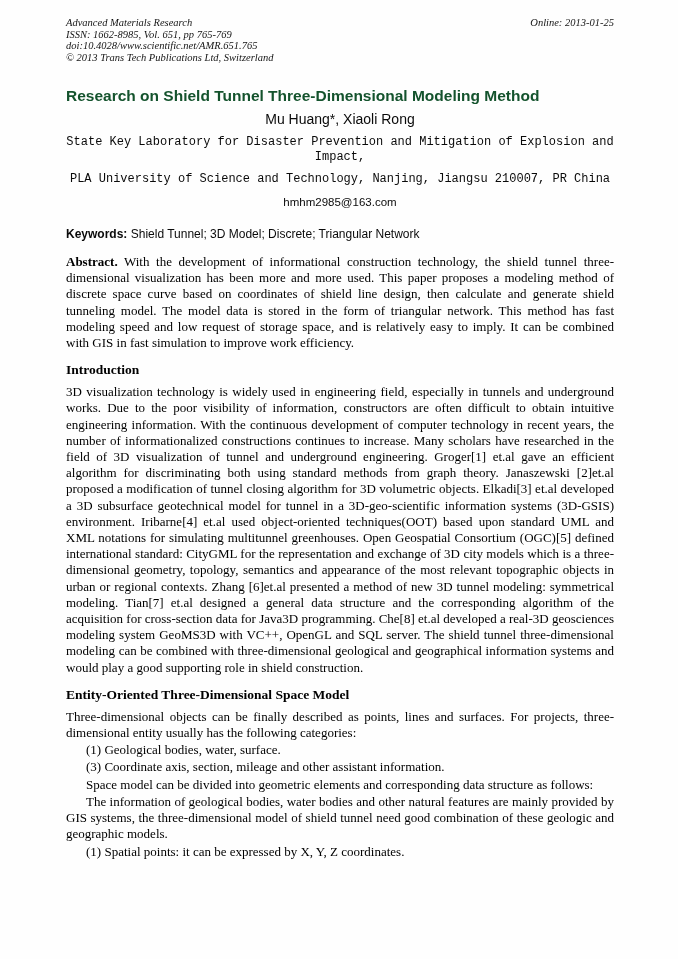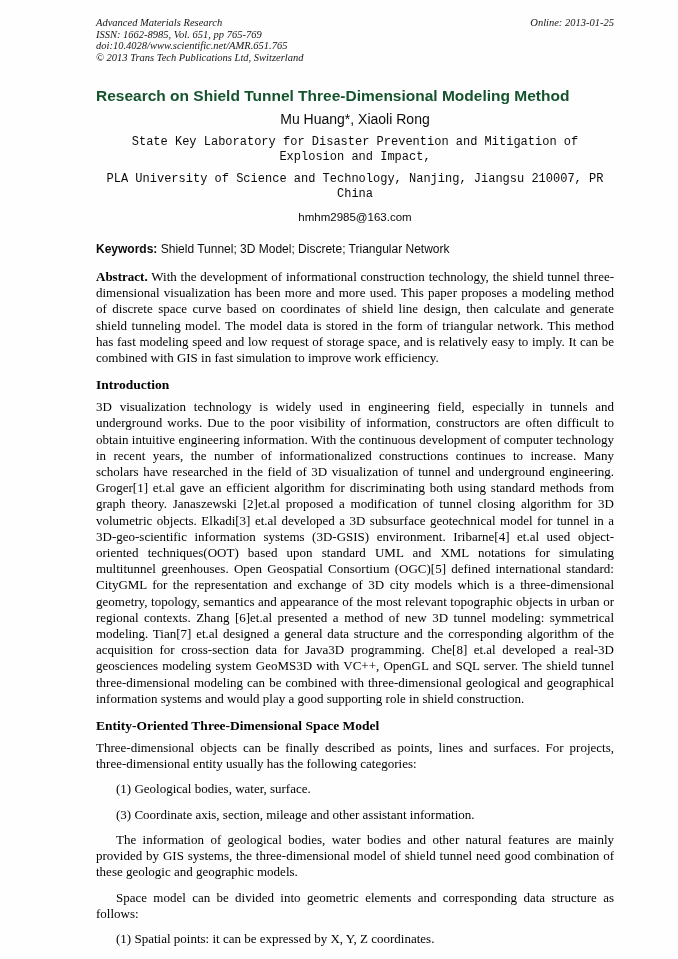--- a/index.html
+++ b/index.html
@@ -6,21 +6,21 @@
     margin: 0;
     padding: 0;
     background: #ffffff;
   }
   .page {
     position: relative;
     width: 678px;
     height: 959px;
     background: #fefefe;
     box-sizing: border-box;
-    padding: 17px 64px 0 96px;
+    padding: 17px 64px 0 66px;
     color: #0a0a0a;
     overflow: hidden;
   }
   
   .hdr {
     display: flex;
     justify-content: space-between;
     align-items: flex-start;
     font-family: "Liberation Serif", serif;
     font-style: italic;
@@ -84,21 +84,21 @@
     margin: 10px 0 0 0;
     font-family: "Liberation Serif", serif;
     font-size: 13.5px;
     font-weight: bold;
     line-height: 17px;
     color: #000;
   }
   .sec-heading.entity { }
   .after-heading { margin-top: 6px; }
   .indent { text-indent: 20px; }
-  .tight { margin-top: 9px; }
+  .tight { margin-top: 1px; }
 </style>
 </head>
 <body>
 
 <div class="page">
 
   <header class="hdr">
     <div class="hdr-left">
       <div>Advanced Materials Research</div>
       <div>ISSN: 1662-8985, Vol. 651, pp 765-769</div>
@@ -127,17 +127,17 @@
     <span>With the development of informational construction technology, the shield tunnel three-dimensional visualization has been more and more used. This paper proposes a modeling method of discrete space curve based on coordinates of shield line design, then calculate and generate shield tunneling model. The model data is stored in the form of triangular network. This method has fast modeling speed and low request of storage space, and is relatively easy to imply. It can be combined with GIS in fast simulation to improve work efficiency.</span>
   </p>
 
   <h2 class="sec-heading">Introduction</h2>
   <p class="body-par after-heading">3D visualization technology is widely used in engineering field, especially in tunnels and underground works. Due to the poor visibility of information, constructors are often difficult to obtain intuitive engineering information. With the continuous development of computer technology in recent years, the number of informationalized constructions continues to increase. Many scholars have researched in the field of 3D visualization of tunnel and underground engineering. Groger[1] et.al gave an efficient algorithm for discriminating both using standard methods from graph theory. Janaszewski [2]et.al proposed a modification of tunnel closing algorithm for 3D volumetric objects. Elkadi[3] et.al developed a 3D subsurface geotechnical model for tunnel in a 3D-geo-scientific information systems (3D-GSIS) environment. Iribarne[4] et.al used object-oriented techniques(OOT) based upon standard UML and XML notations for simulating multitunnel greenhouses. Open Geospatial Consortium (OGC)[5] defined international standard: CityGML for the representation and exchange of 3D city models which is a three-dimensional geometry, topology, semantics and appearance of the most relevant topographic objects in urban or regional contexts. Zhang [6]et.al presented a method of new 3D tunnel modeling: symmetrical modeling. Tian[7] et.al designed a general data structure and the corresponding algorithm of the acquisition for cross-section data for Java3D programming. Che[8] et.al developed a real-3D geosciences modeling system GeoMS3D with VC++, OpenGL and SQL server. The shield tunnel three-dimensional modeling can be combined with three-dimensional geological and geographical information systems and would play a good supporting role in shield construction.</p>
 
   <h2 class="sec-heading entity">Entity-Oriented Three-Dimensional Space Model</h2>
   <p class="body-par after-heading">Three-dimensional objects can be finally described as points, lines and surfaces. For projects, three-dimensional entity usually has the following categories:</p>
   <p class="body-par indent tight">(1) Geological bodies, water, surface.</p>
   <p class="body-par indent tight">(3) Coordinate axis, section, mileage and other assistant information.</p>
+  <p class="body-par indent tight">Space model can be divided into geometric elements and corresponding data structure as follows:</p>
   <p class="body-par indent tight">The information of geological bodies, water bodies and other natural features are mainly provided by GIS systems, the three-dimensional model of shield tunnel need good combination of these geologic and geographic models.</p>
-  <p class="body-par indent tight">Space model can be divided into geometric elements and corresponding data structure as follows:</p>
   <p class="body-par indent tight">(1) Spatial points: it can be expressed by X, Y, Z coordinates.</p>
 
 </div>
 
 </body></html>

